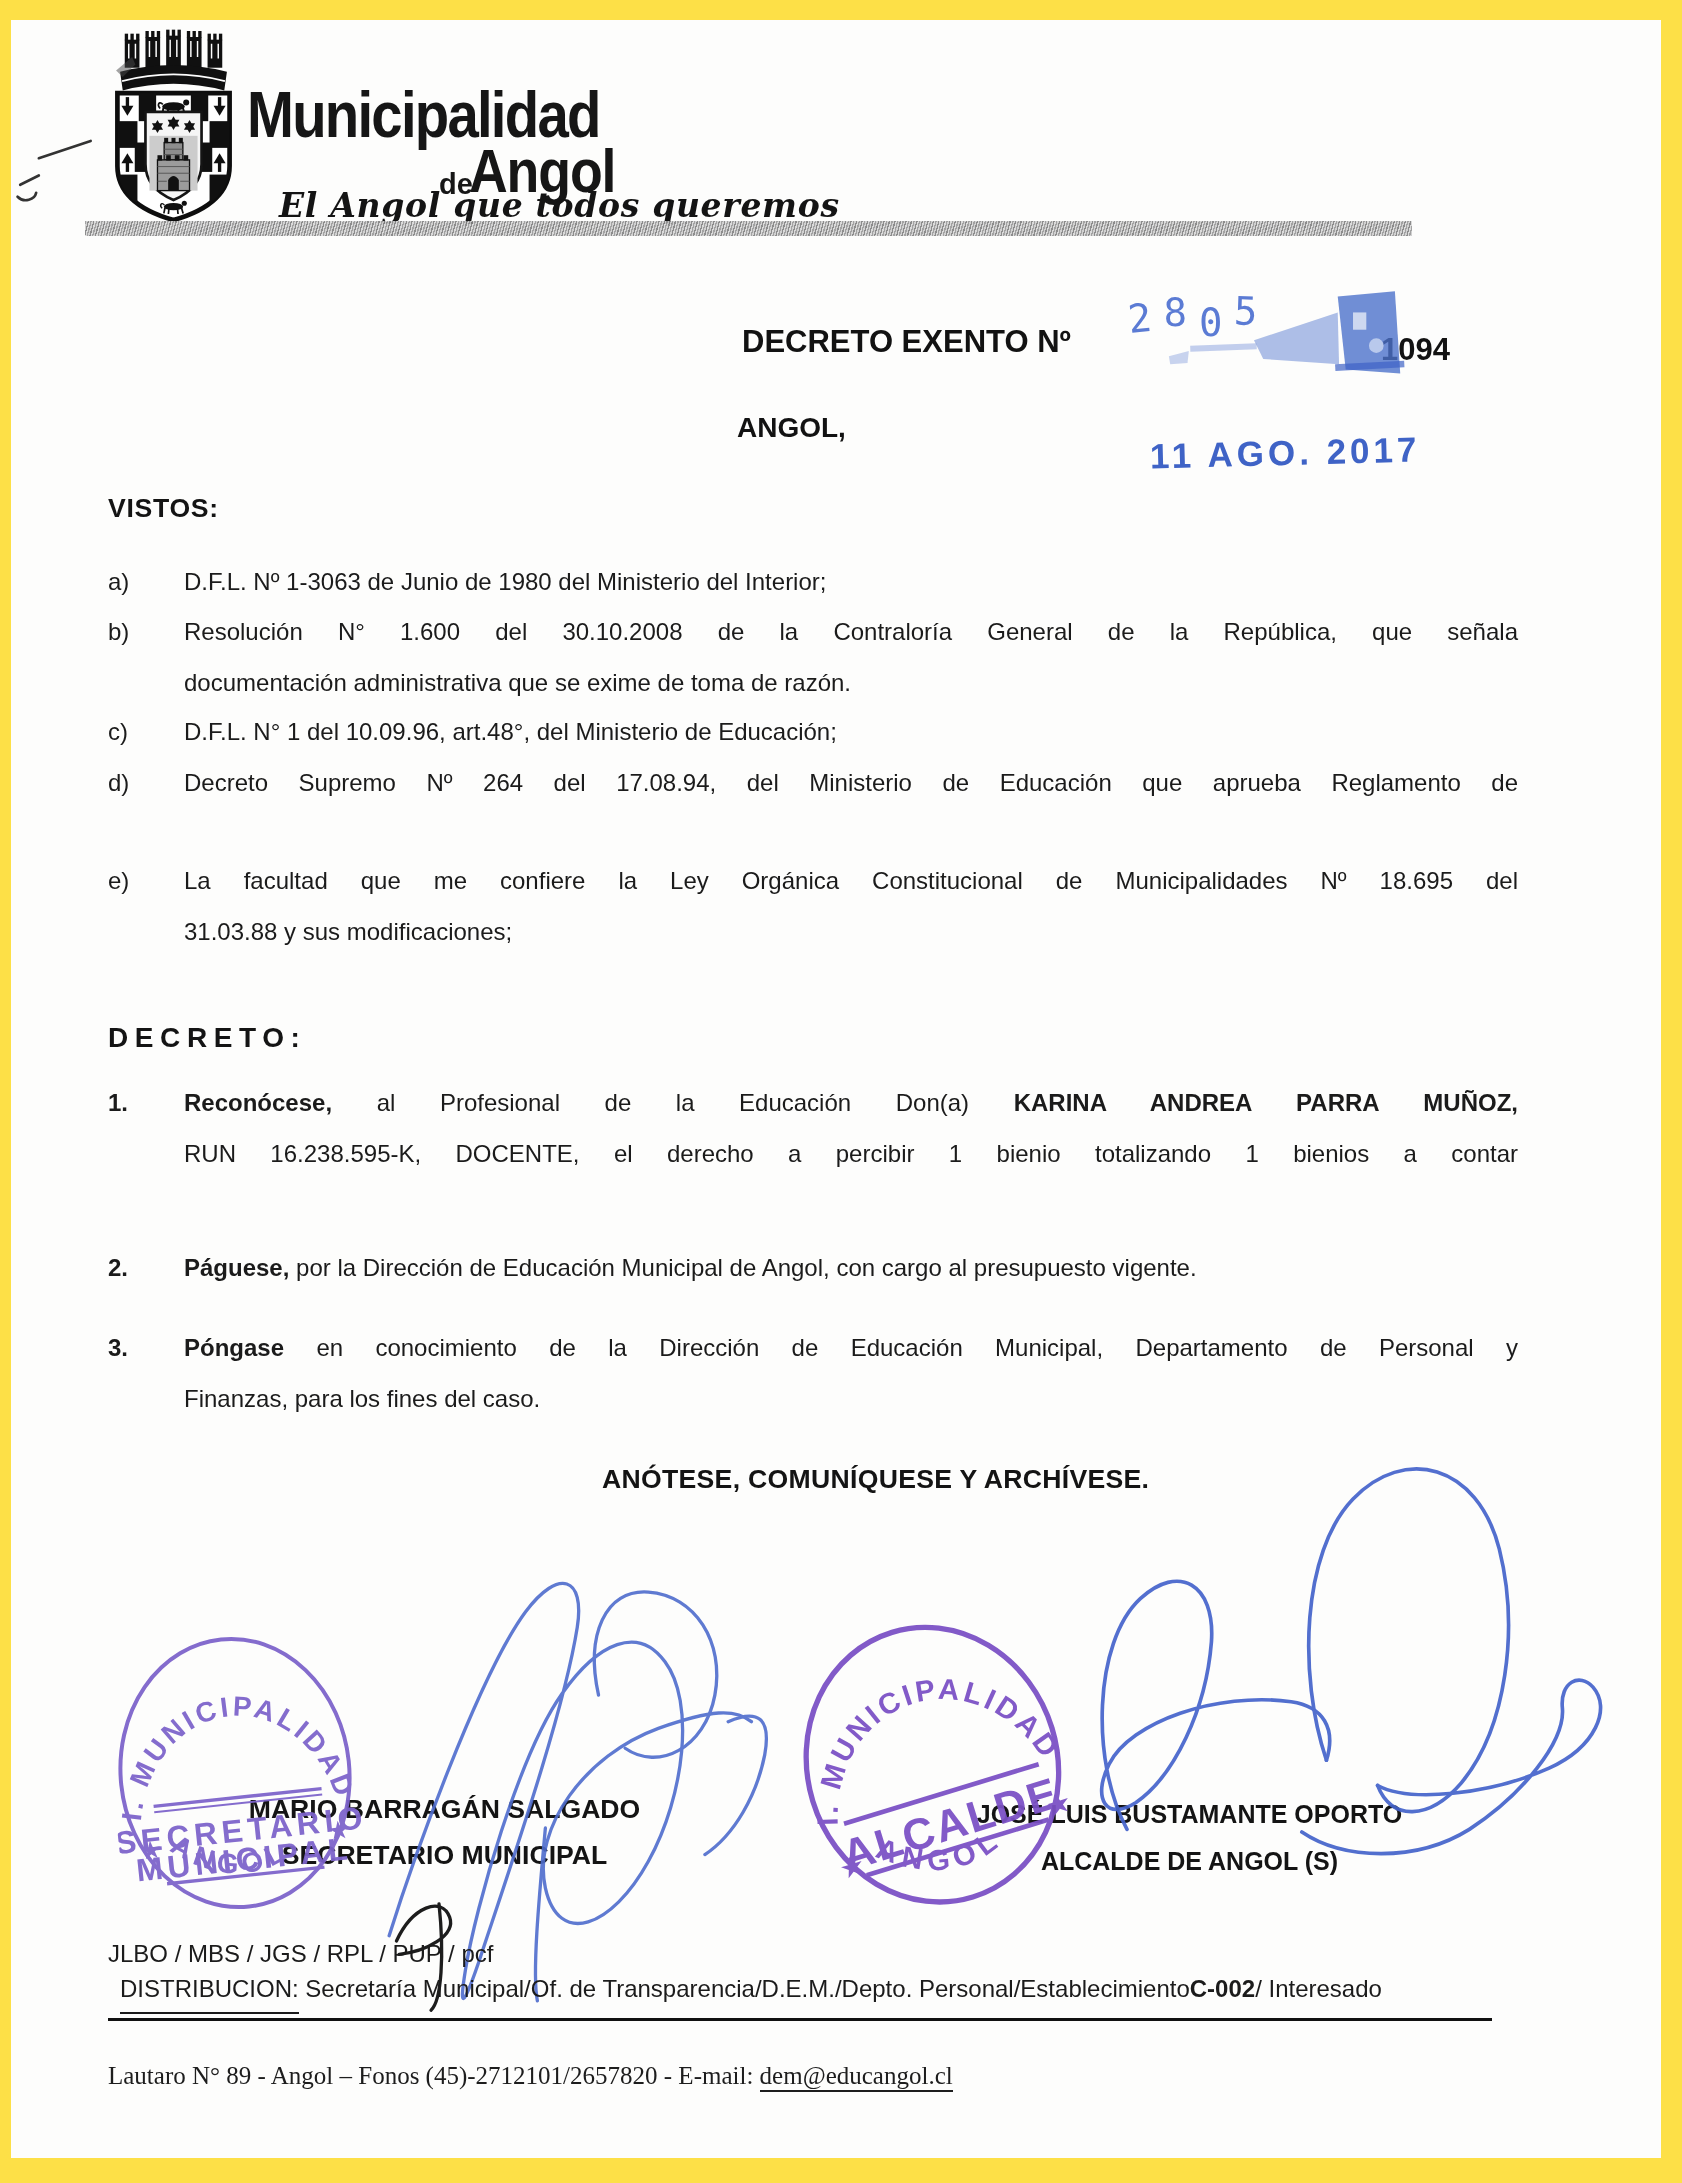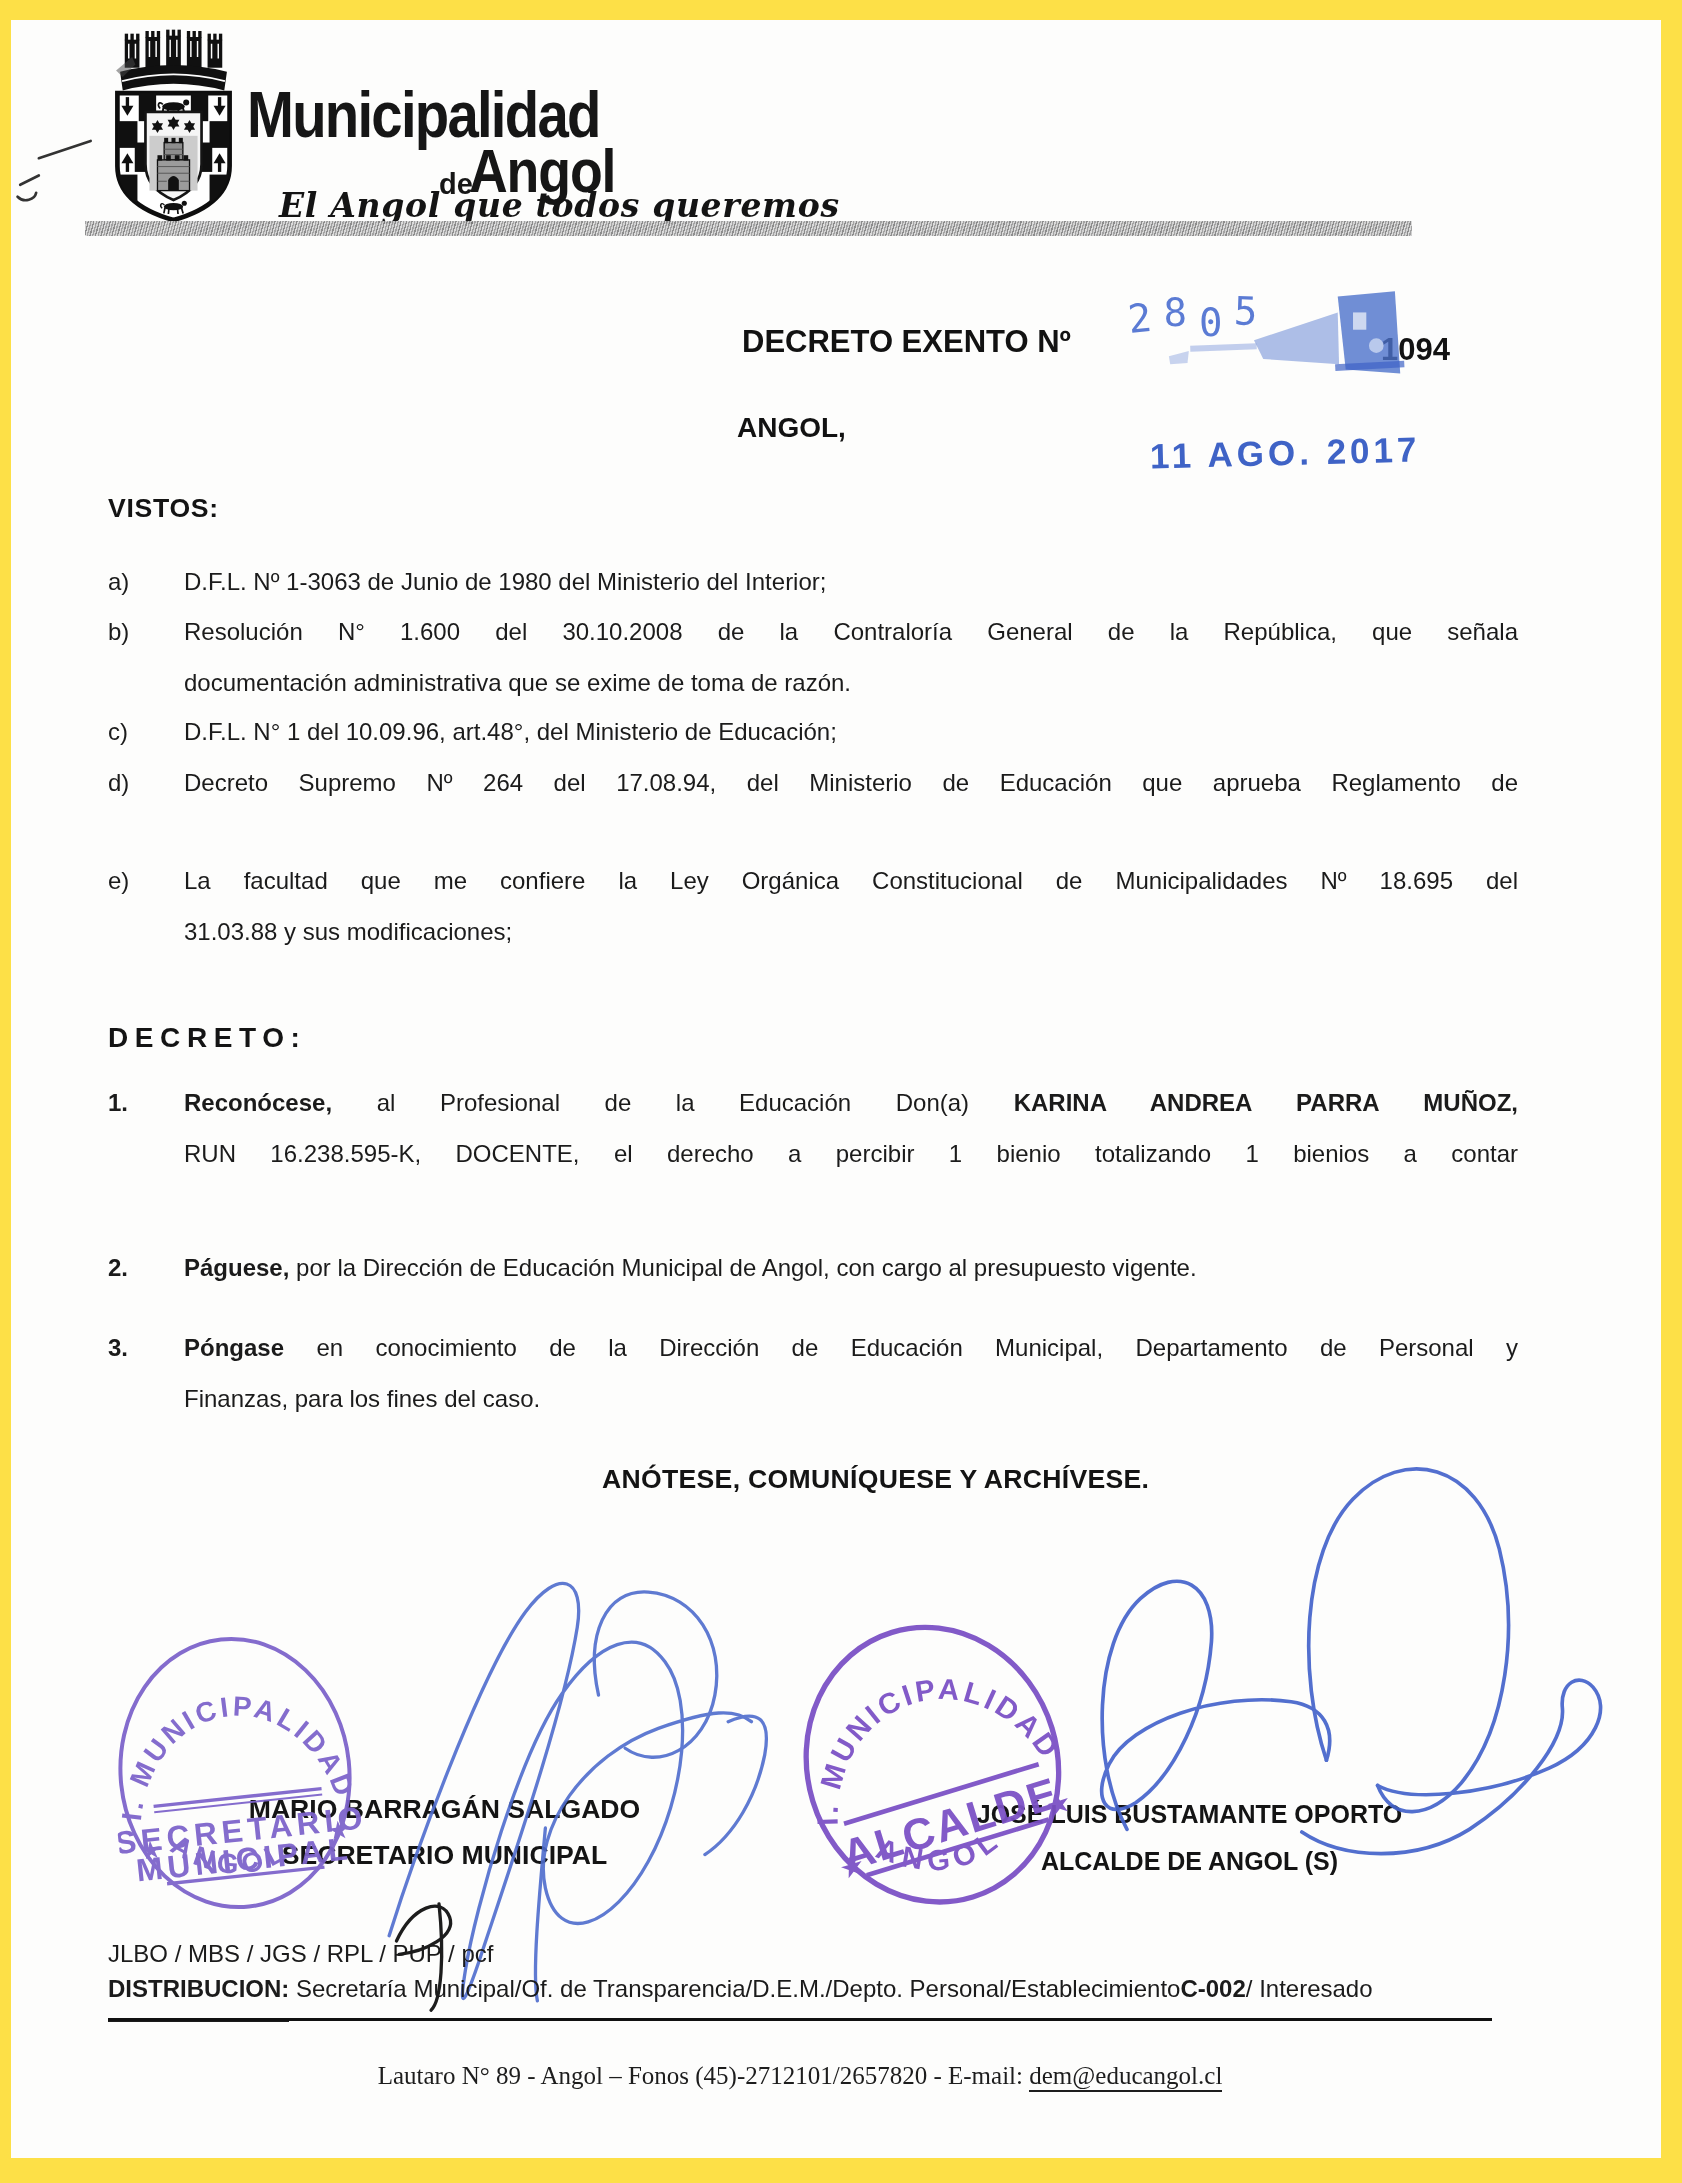--- a/index.html
+++ b/index.html
@@ -48,25 +48,25 @@
   
   .sigblock{text-align:center;color:#141414;white-space:nowrap;}
   .lname{left:245px;top:1794px;width:399px;font-size:26.6px;font-weight:bold;}
   .lrole{left:245px;top:1840px;width:399px;font-size:26.6px;font-weight:bold;}
   .rname{left:957px;top:1800px;width:465px;font-size:25px;font-weight:bold;}
   .rrole{left:957px;top:1847px;width:465px;font-size:25px;font-weight:bold;}
 
   
   .initials{left:108px;top:1940px;font-size:24px;color:#1b1b1b;}
   .dist{left:108px;top:1975px;font-size:24px;color:#1b1b1b;white-space:nowrap;}
-  .dist .lbl{font-weight:bold;border-bottom:2px solid #1b1b1b;padding-bottom:18px;}
+  .dist .lbl{font-weight:normal;border-bottom:2px solid #1b1b1b;padding-bottom:10px;margin-left:12px;}
   .dist .code{font-weight:bold;}
   .hr{left:108px;top:2018px;width:1384px;height:2.7px;background:#111;}
   .f1{left:108px;top:2032px;width:1384px;text-align:center;font-size:25px;}
-  .f2{left:108px;top:2062px;width:1384px;text-align:center;font-size:25px;}
+  .f2{left:108px;top:2062px;width:1384px;text-align:left;font-size:25px;}
   .f2 .email{border-bottom:2px solid #1d1d1d;padding-bottom:0.7px;}
 
   .stampL{left:112px;top:1630px;width:246px;height:286px;transform:rotate(-6deg);opacity:.94;}
   .stampR{left:796px;top:1617px;width:273px;height:296px;transform:rotate(-17deg);opacity:.94;}
   .ink{left:0;top:0;width:1683px;height:2183px;pointer-events:none;}
   .crest{left:105px;top:29px;width:137px;height:195px;}
 </style>
 </head>
 <body>
 

